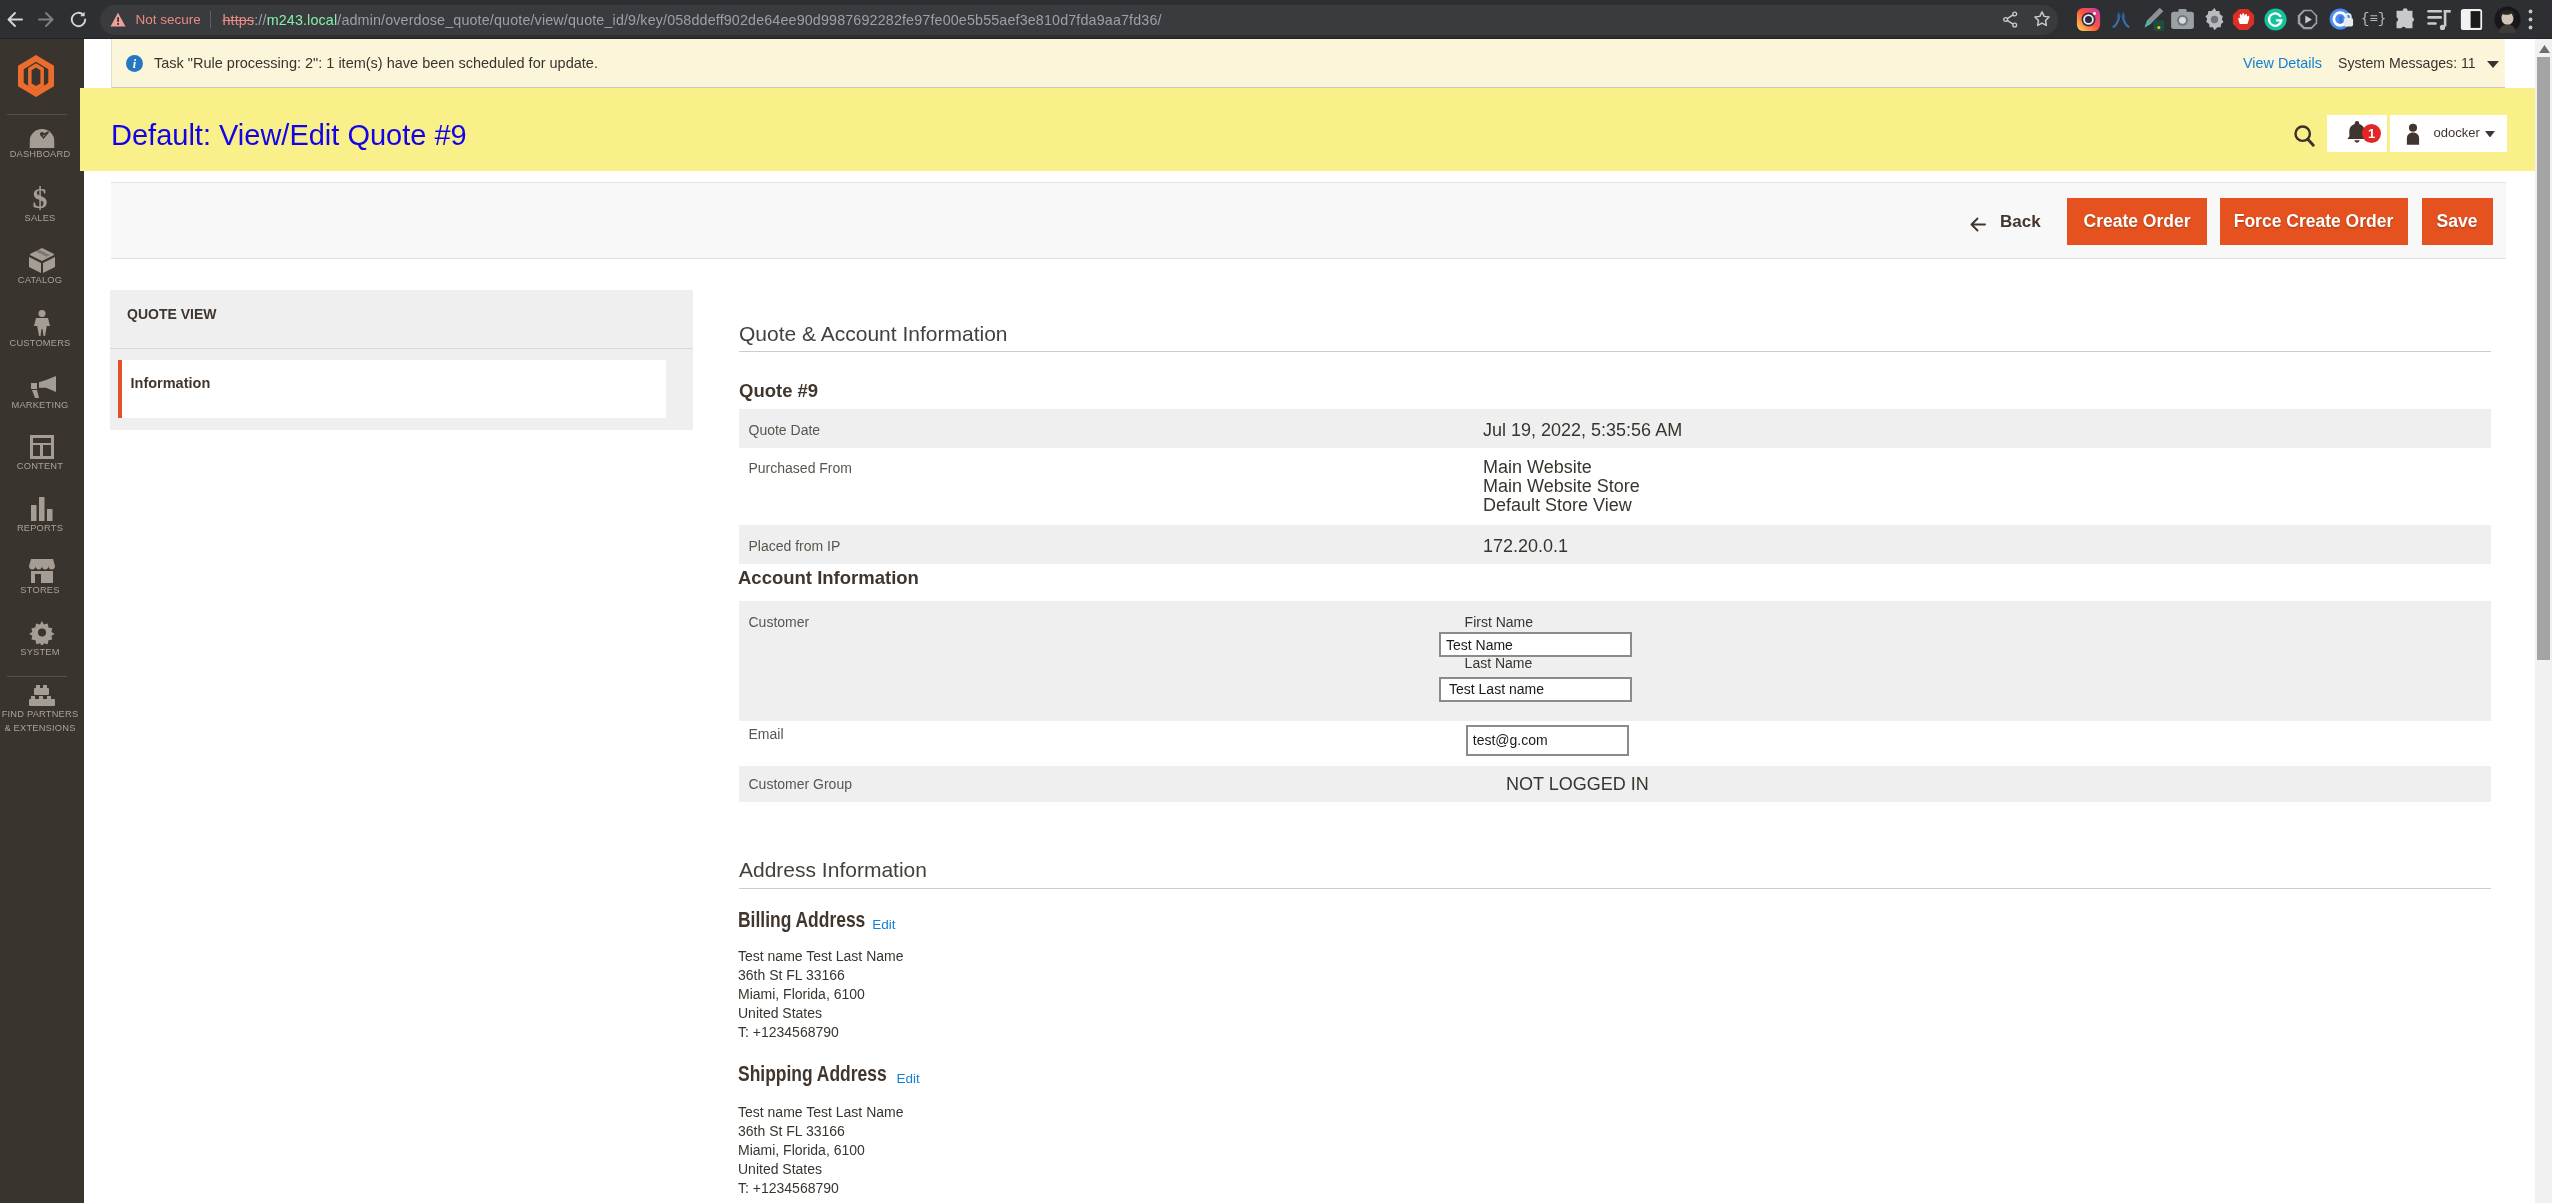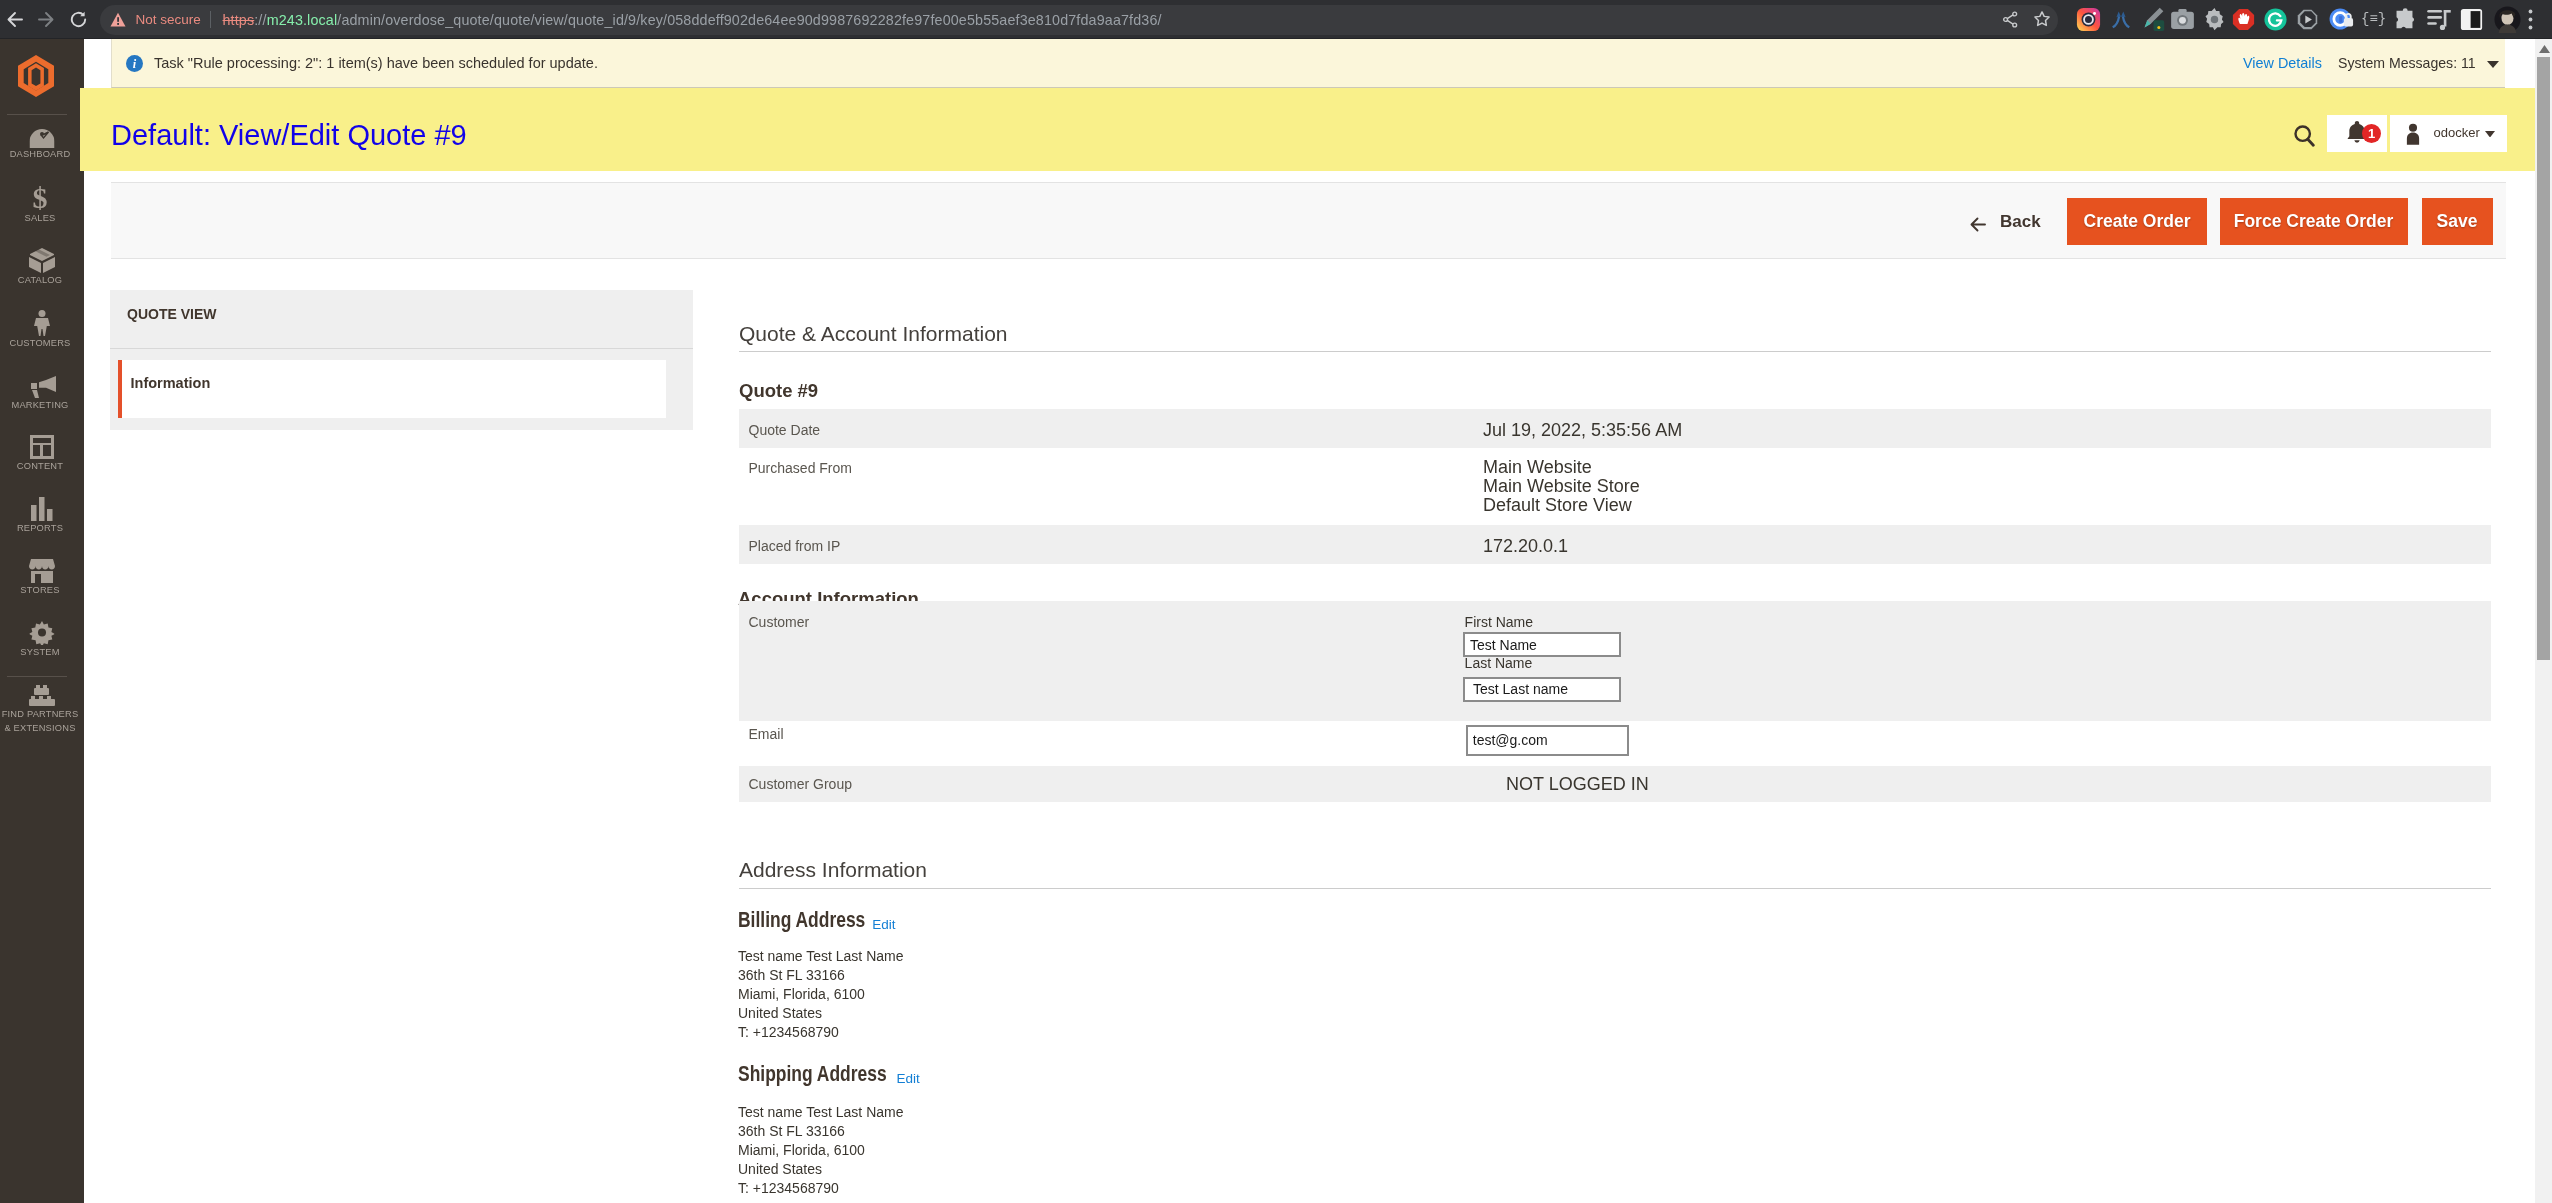--- a/index.html
+++ b/index.html
@@ -31,21 +31,21 @@
 #qpanel .row span { position:absolute; left:8.5px; top:14.5px; font-size:14.5px; font-weight:bold; color:#41362d; }
 .h1sec { position:absolute; left:739px; font-size:21px; font-weight:400; color:#44403c; line-height:21px; }
 .hr { position:absolute; left:739px; width:1752px; height:1px; background:#ccc; }
 .h2sec { position:absolute; font-size:18.5px; font-weight:bold; color:#41362d; line-height:18.5px; }
 .h2cond { font-size:22px; line-height:22px; transform:scaleX(0.793); transform-origin:0 0; white-space:nowrap; }
 .trow { position:absolute; left:739px; width:1752px; }
 .gray { background:#efefef; }
 .tlabel { position:absolute; left:9.5px; font-size:14px; color:#5a564f; }
 .tval { position:absolute; left:744px; font-size:18px; color:#39352e; }
 .inplabel { position:absolute; left:725.6px; font-size:14px; color:#39352e; }
-.inp { position:absolute; left:724px; width:158px; height:25px; background:#fff; border:2px solid #8b8b8b; font-size:14px; color:#1a1a1a; font-family:"Liberation Sans",sans-serif; padding:0 0 0 5px; }
+.inp { position:absolute; left:700px; width:193px; height:25px; background:#fff; border:2px solid #8b8b8b; font-size:14px; color:#1a1a1a; font-family:"Liberation Sans",sans-serif; padding:0 0 0 5px; }
 .addr { position:absolute; left:738px; font-size:14px; line-height:19.05px; color:#39352e; }
 .editlnk { position:absolute; font-size:13.5px; color:#137fd4; line-height:13.5px; }
 #sbtrack { position:absolute; left:2535px; top:39px; width:17px; height:1164px; background:#f1f1f1; }
 #sbthumb { position:absolute; left:2537px; top:57px; width:13px; height:603px; background:#a4a4a4; }
 </style>
 </head>
 <body>
 <div id="toolbar">
   <svg class="navic" style="left:7px;top:11px" width="16" height="17" viewBox="0 0 16 17">
       <path d="M15 8.5H2M8 2L1.5 8.5 8 15" stroke="#d5d6d8" stroke-width="1.9" fill="none" stroke-linecap="round" stroke-linejoin="round"></path>
@@ -280,21 +280,21 @@
   </div>
   <div class="trow" style="top:448px;height:76.5px;">
     <div class="tlabel" style="top:10.65px;line-height:19px;">Purchased From</div>
     <div class="tval" style="top:9.65px;line-height:19.05px;">Main Website<br>Main Website Store<br>Default Store View</div>
   </div>
   <div class="trow gray" style="top:524.5px;height:39px;">
     <div class="tlabel" style="top:2.5px;line-height:39px;">Placed from IP</div>
     <div class="tval" style="top:2.5px;line-height:39px;">172.20.0.1</div>
   </div>
 
-  <div class="h2sec" style="left:738px;top:590px;">Account Information</div>
+  <div class="h2sec" style="left:738px;top:569px;">Account Information</div>
 
   <div class="trow gray" style="top:601px;height:120px;">
     <div class="tlabel" style="top:11.55px;line-height:19px;">Customer</div>
     <div class="inplabel" style="top:11.55px;line-height:19px;">First Name</div>
     <input class="inp" style="top: 31px;" value="Test Name">
     <div class="inplabel" style="top:52.75px;line-height:19px;">Last Name</div>
     <input class="inp" style="top: 75.6px; padding-left: 8px;" value="Test Last name">
   </div>
   <div class="trow" style="top:721px;height:44.5px;">
     <div class="tlabel" style="top:3.65px;line-height:19px;">Email</div>

